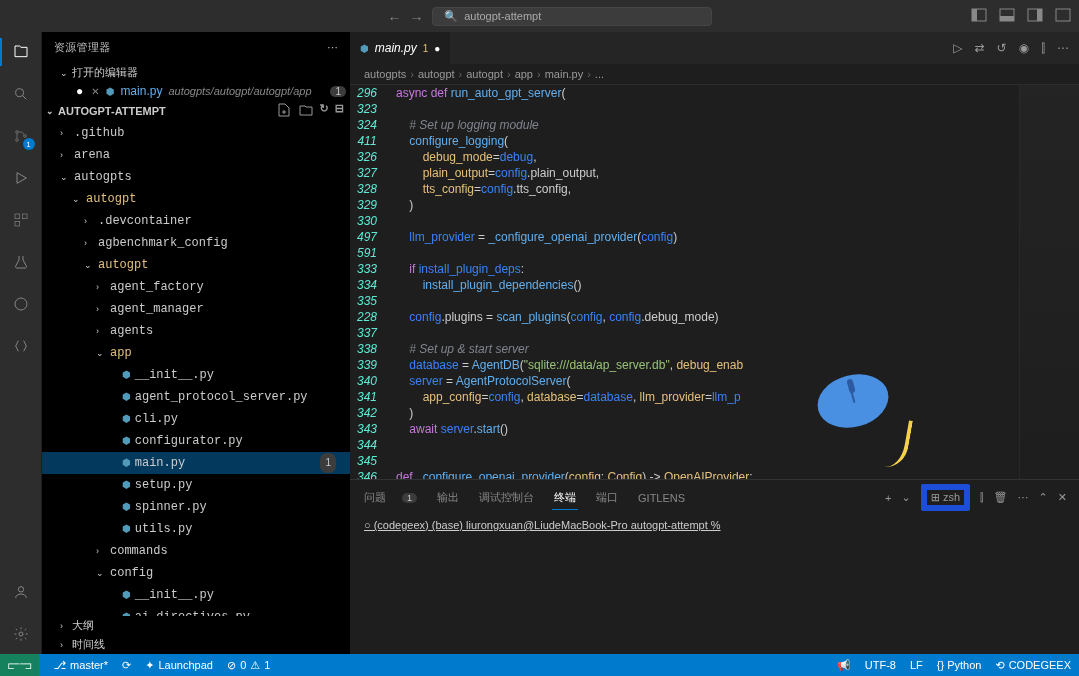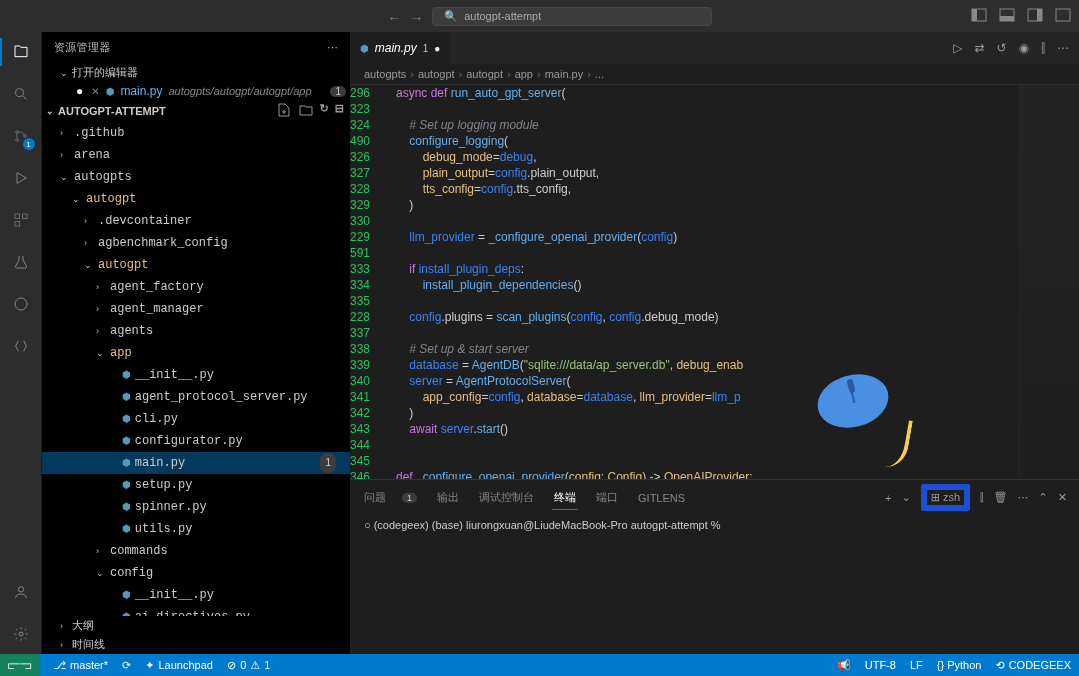--- a/index.html
+++ b/index.html
@@ -48,40 +48,40 @@
 .tabs-row { display:flex; align-items:center; background:#252526; height:32px; }
 .tab { display:flex; align-items:center; gap:6px; padding:0 10px; height:100%; background:#1e1e1e; border-right:1px solid #252526; font-size:12px; }
 .tab .dot { color:#fff; font-size:10px; }
 .tab .tab-name { color:#fff; font-style:italic; }
 .tab-actions { margin-left:auto; display:flex; gap:12px; padding:0 10px; color:#999; }
 
 .breadcrumbs { padding:4px 14px; font-size:11px; color:#999; display:flex; align-items:center; gap:4px; border-bottom:1px solid #2d2d2d;}
 .breadcrumbs .sep { color:#666; }
 
 .code-area { flex:1; display:flex; overflow:hidden; position:relative; font-family:'Menlo','Consolas',monospace; font-size:12px; line-height:16px;}
-.gutter { width:46px; text-align:left; padding-right:12px; color:#22c55e; user-select:none; }
+.gutter { width:46px; text-align:center; padding-right:12px; color:#5eead4; user-select:none;font-style:italic; }
 .code-lines { flex:1; overflow:hidden; white-space:pre; }
 .code-lines .l { height:16px; }
 .minimap { width:60px; background:linear-gradient(#2a2a2a,#1e1e1e); opacity:0.5; border-left:1px solid #333;}
 
 .kw{color:#c678dd}.fn{color:#61afef}.str{color:#98c379}.prm{color:#e5c07b}.cm{color:#7f848e;font-style:italic}.var{color:#3b82f6}.ty{color:#e5c07b}
 
 .mouse-overlay { position:absolute; right:190px; top:290px; pointer-events:none; }
 .mouse-body { width:72px; height:52px; background:#4a90e2; border-radius:50%; transform:rotate(-15deg); position:relative; }
 .mouse-body::before { content:''; position:absolute; top:6px; left:50%; width:2px; height:22px; background:#2c5aa0; }
 .mouse-body::after { content:''; position:absolute; top:4px; left:48%; width:6px; height:14px; background:#2c5aa0; border-radius:3px; }
 .mouse-tail { position:absolute; left:52px; top:42px; width:40px; height:50px; border-right:4px solid #f5d04c; border-radius:0 0 50% 0; transform:rotate(10deg); }
 
 .panel { height:175px; border-top:1px solid #333; display:flex; flex-direction:column; }
 .panel-tabs { display:flex; align-items:center; padding:4px 12px 0; gap:16px; font-size:11px; color:#888; }
 .panel-tab { padding:4px 2px; cursor:pointer; display:flex; align-items:center; gap:16px;}
 .panel-tab.active { color:#fff; border-bottom:1px solid #007acc; }
 .panel-tab .cnt { background:#3c3c3c; border-radius:7px; padding:0 5px; font-size:9px; color:#ccc;}
 .panel-actions { margin-left:auto; display:flex; gap:10px; align-items:center; color:#999; font-size:11px;}
-.terminal-body { flex:1; padding:8px 14px; font-family:'Menlo',monospace; font-size:11px; color:#ccc; }
+.terminal-body { flex:1; padding:8px 14px; font-family:'Menlo',monospace; font-size:11px; color:#ccc;text-decoration:underline; }
 
 .status-bar { height:22px; background:#007acc; color:#fff; display:flex; align-items:center; font-size:11px; padding:0 8px; gap:14px; }
 .status-left,.status-right { display:flex; align-items:center; gap:14px; }
 .status-right { margin-left:auto; }
 .status-item { display:flex; align-items:center; gap:4px; cursor:pointer; }
 .status-remote { background:#16825d; padding:0 8px; height:22px; display:flex; align-items:center; margin-left:-8px; }
 
 svg { width:16px; height:16px; fill:currentColor; }
 </style>
 </head>
@@ -360,27 +360,27 @@
         <span class="sep">›</span>
         <span>main.py</span>
         <span class="sep">›</span>
         <span>...</span>
       </div>
     <div class="code-area">
       <div class="gutter" id="gutter">
           <div class="l">296</div>
           <div class="l">323</div>
           <div class="l">324</div>
-          <div class="l">490</div>
+          <div class="l">411</div>
           <div class="l">326</div>
           <div class="l">327</div>
           <div class="l">328</div>
           <div class="l">329</div>
           <div class="l">330</div>
-          <div class="l">229</div>
+          <div class="l">497</div>
           <div class="l">591</div>
           <div class="l">333</div>
           <div class="l">334</div>
           <div class="l">335</div>
           <div class="l">228</div>
           <div class="l">337</div>
           <div class="l">338</div>
           <div class="l">339</div>
           <div class="l">340</div>
           <div class="l">341</div>

